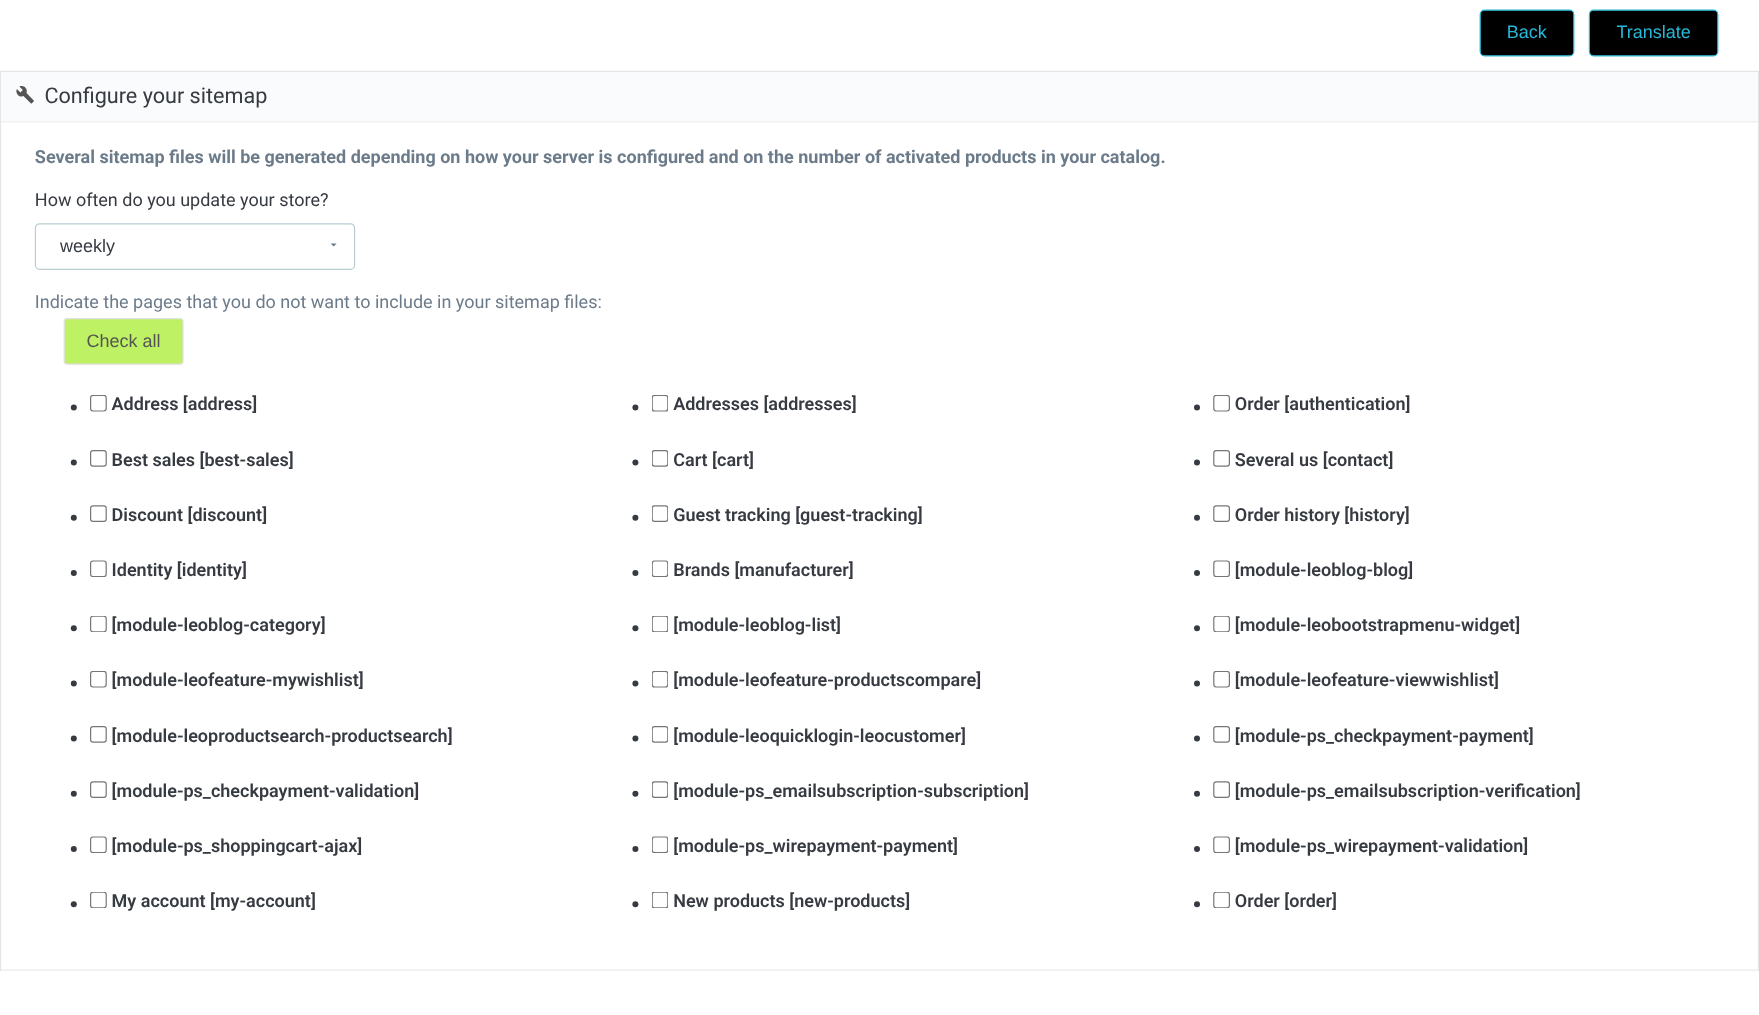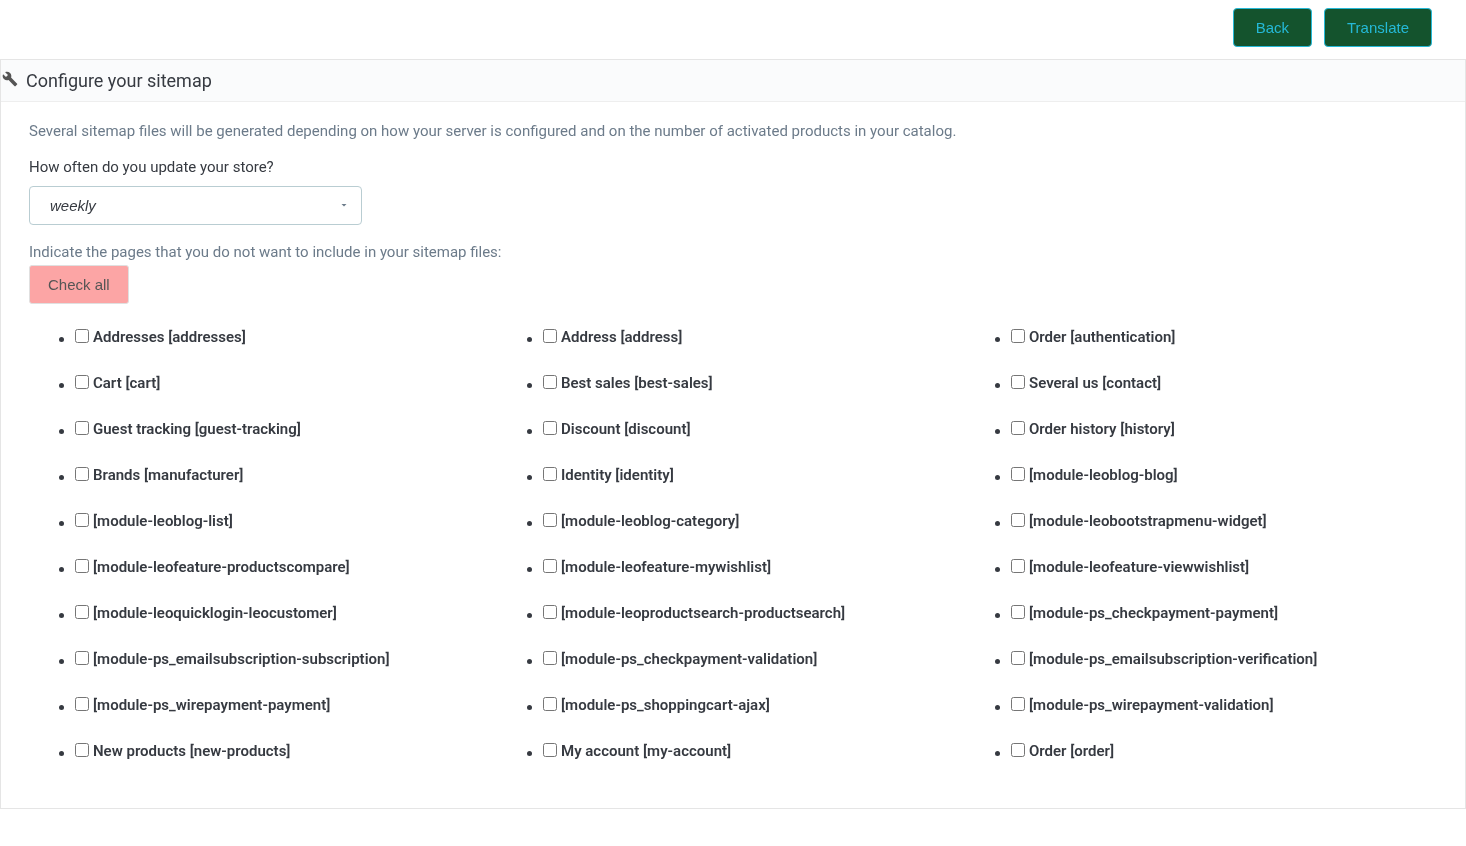--- a/index.html
+++ b/index.html
@@ -2,37 +2,37 @@
 <html><head>
 <meta charset="utf-8">
 <style>
 * { box-sizing: border-box; margin: 0; padding: 0; }
 body { font-family: -apple-system, BlinkMacSystemFont, "Segoe UI", Roboto, "Helvetica Neue", Arial, sans-serif; background: #fff; color: #363a41; font-size: 14px; }
 .header { display: flex; align-items: flex-end; padding: 8px 10px 12px 8px; border-bottom: 1px solid #e5e5e5; }
 .header-left { display: flex; align-items: flex-end; gap: 60px; }
 .page-title { font-size: 32px; font-weight: 400; color: #363a41; }
 .page-subtitle { font-size: 18px; color: #6c7b8a; margin-bottom: 2px; }
 .header-actions { margin-left: auto; display: flex; gap: 12px; padding-right: 24px; }
-.btn-outline { background: #14532d; border: 1px solid #25b9d7; color: #25b9d7; padding: 10px 22px; border-radius: 4px; font-size: 15px; cursor: pointer; }
+.btn-outline { background: #000000; border: 1px solid #25b9d7; color: #25b9d7; padding: 10px 22px; border-radius: 4px; font-size: 15px; cursor: pointer; }
 .panel { border: 1px solid #e5e5e5; border-top: none; }
-.panel-heading { display: flex; align-items: center; gap: 8px; padding: 10px 1px; background: #fafbfc; border-bottom: 1px solid #eee; }
+.panel-heading { display: flex; align-items: center; gap: 8px; padding: 10px 12px; background: #fafbfc; border-bottom: 1px solid #eee; }
 .panel-heading-text { font-size: 18px; color: #363a41; font-weight: 400; }
 .wrench-icon svg { width: 16px; height: 16px; fill: #555; }
 .panel-body { padding: 20px 28px; }
-.description { color: #6c7b8a; font-size: 15px; margin-bottom: 18px; }
+.description { color: #6c7b8a; font-size: 15px; margin-bottom: 18px; font-weight: bold; }
 .form-label { font-weight: 400; font-size: 15px; color: #363a41; margin-bottom: 10px; display: block; }
 .select-wrap { position: relative; display: inline-block; margin-bottom: 18px; }
-.form-select { appearance: none; -webkit-appearance: none; background: #fff; border: 1px solid #b9cdd2; border-radius: 4px; padding: 10px 44px 10px 20px; font-size: 15px; color: #363a41; width: 333px; cursor: pointer; font-style: italic; }
+.form-select { appearance: none; -webkit-appearance: none; background: #fff; border: 1px solid #b9cdd2; border-radius: 4px; padding: 10px 44px 10px 20px; font-size: 15px; color: #363a41; width: 267px; cursor: pointer; }
 .select-caret { position: absolute; right: 12px; top: 50%; transform: translateY(-50%); pointer-events: none; }
 .select-caret svg { width: 12px; height: 12px; fill: #6c7b8a; }
 .checkbox-line { display: flex; align-items: center; gap: 6px; margin-bottom: 6px; }
 .checkbox-line input[type="checkbox"] { width: 14px; height: 14px; cursor: pointer; }
 .checkbox-line-label { font-weight: 600; font-size: 15px; color: #363a41; }
 .hint-text { color: #6c7b8a; font-size: 15px; margin-bottom: 4px; }
-.btn-check-all { background: #fca5a5; border: 1px solid #e0e0e0; color: #555; padding: 10px 18px; font-size: 15px; border-radius: 3px; cursor: pointer; }
+.btn-check-all { background: #bef264; border: 1px solid #e0e0e0; color: #555; padding: 10px 18px; font-size: 15px; border-radius: 3px; cursor: pointer; margin-left: 24px; }
 .pages-grid { display: grid; grid-template-columns: repeat(3, 1fr); column-gap: 24px; margin-top: 24px; margin-left: 28px; }
 .pages-grid ul { list-style: disc; padding-left: 18px; }
 .page-item { margin-bottom: 26px; font-weight: 600; font-size: 15px; color: #363a41; }
 .page-item label { cursor: pointer; display: inline-flex; align-items: center; gap: 4px; }
 .page-item input[type="checkbox"] { width: 14px; height: 14px; cursor: pointer; margin-right: 0; position: relative; top: -1px; }
 </style>
 </head>
 <body>
 
 <div class="header">
@@ -66,20 +66,62 @@
           </svg>
       </span>
     </div>
 
 
     <p class="hint-text">Indicate the pages that you do not want to include in your sitemap files:</p>
 
     <button class="btn-check-all">Check all</button>
 
     <div class="pages-grid">
+      <ul id="col-0">
+          <li class="page-item"><label>
+              <input type="checkbox" style="">
+              <span>Address [address]</span>
+            </label></li>
+          <li class="page-item"><label>
+              <input type="checkbox" style="">
+              <span>Best sales [best-sales]</span>
+            </label></li>
+          <li class="page-item"><label>
+              <input type="checkbox" style="">
+              <span>Discount [discount]</span>
+            </label></li>
+          <li class="page-item"><label>
+              <input type="checkbox" style="">
+              <span>Identity [identity]</span>
+            </label></li>
+          <li class="page-item"><label>
+              <input type="checkbox" style="">
+              <span>[module-leoblog-category]</span>
+            </label></li>
+          <li class="page-item"><label>
+              <input type="checkbox" style="">
+              <span>[module-leofeature-mywishlist]</span>
+            </label></li>
+          <li class="page-item"><label>
+              <input type="checkbox" style="">
+              <span>[module-leoproductsearch-productsearch]</span>
+            </label></li>
+          <li class="page-item"><label>
+              <input type="checkbox" style="">
+              <span>[module-ps_checkpayment-validation]</span>
+            </label></li>
+          <li class="page-item"><label>
+              <input type="checkbox" style="">
+              <span>[module-ps_shoppingcart-ajax]</span>
+            </label></li>
+          <li class="page-item"><label>
+              <input type="checkbox" style="">
+              <span>My account [my-account]</span>
+            </label></li>
+        </ul>
       <ul id="col-1">
           <li class="page-item"><label>
               <input type="checkbox" style="">
               <span>Addresses [addresses]</span>
             </label></li>
           <li class="page-item"><label>
               <input type="checkbox" style="">
               <span>Cart [cart]</span>
             </label></li>
           <li class="page-item"><label>
@@ -106,62 +148,20 @@
               <input type="checkbox" style="">
               <span>[module-ps_emailsubscription-subscription]</span>
             </label></li>
           <li class="page-item"><label>
               <input type="checkbox" style="">
               <span>[module-ps_wirepayment-payment]</span>
             </label></li>
           <li class="page-item"><label>
               <input type="checkbox" style="">
               <span>New products [new-products]</span>
-            </label></li>
-        </ul>
-      <ul id="col-0">
-          <li class="page-item"><label>
-              <input type="checkbox" style="">
-              <span>Address [address]</span>
-            </label></li>
-          <li class="page-item"><label>
-              <input type="checkbox" style="">
-              <span>Best sales [best-sales]</span>
-            </label></li>
-          <li class="page-item"><label>
-              <input type="checkbox" style="">
-              <span>Discount [discount]</span>
-            </label></li>
-          <li class="page-item"><label>
-              <input type="checkbox" style="">
-              <span>Identity [identity]</span>
-            </label></li>
-          <li class="page-item"><label>
-              <input type="checkbox" style="">
-              <span>[module-leoblog-category]</span>
-            </label></li>
-          <li class="page-item"><label>
-              <input type="checkbox" style="">
-              <span>[module-leofeature-mywishlist]</span>
-            </label></li>
-          <li class="page-item"><label>
-              <input type="checkbox" style="">
-              <span>[module-leoproductsearch-productsearch]</span>
-            </label></li>
-          <li class="page-item"><label>
-              <input type="checkbox" style="">
-              <span>[module-ps_checkpayment-validation]</span>
-            </label></li>
-          <li class="page-item"><label>
-              <input type="checkbox" style="">
-              <span>[module-ps_shoppingcart-ajax]</span>
-            </label></li>
-          <li class="page-item"><label>
-              <input type="checkbox" style="">
-              <span>My account [my-account]</span>
             </label></li>
         </ul>
       <ul id="col-2">
           <li class="page-item"><label>
               <input type="checkbox" style="">
               <span>Order [authentication]</span>
             </label></li>
           <li class="page-item"><label>
               <input type="checkbox" style="">
               <span>Several us [contact]</span>

